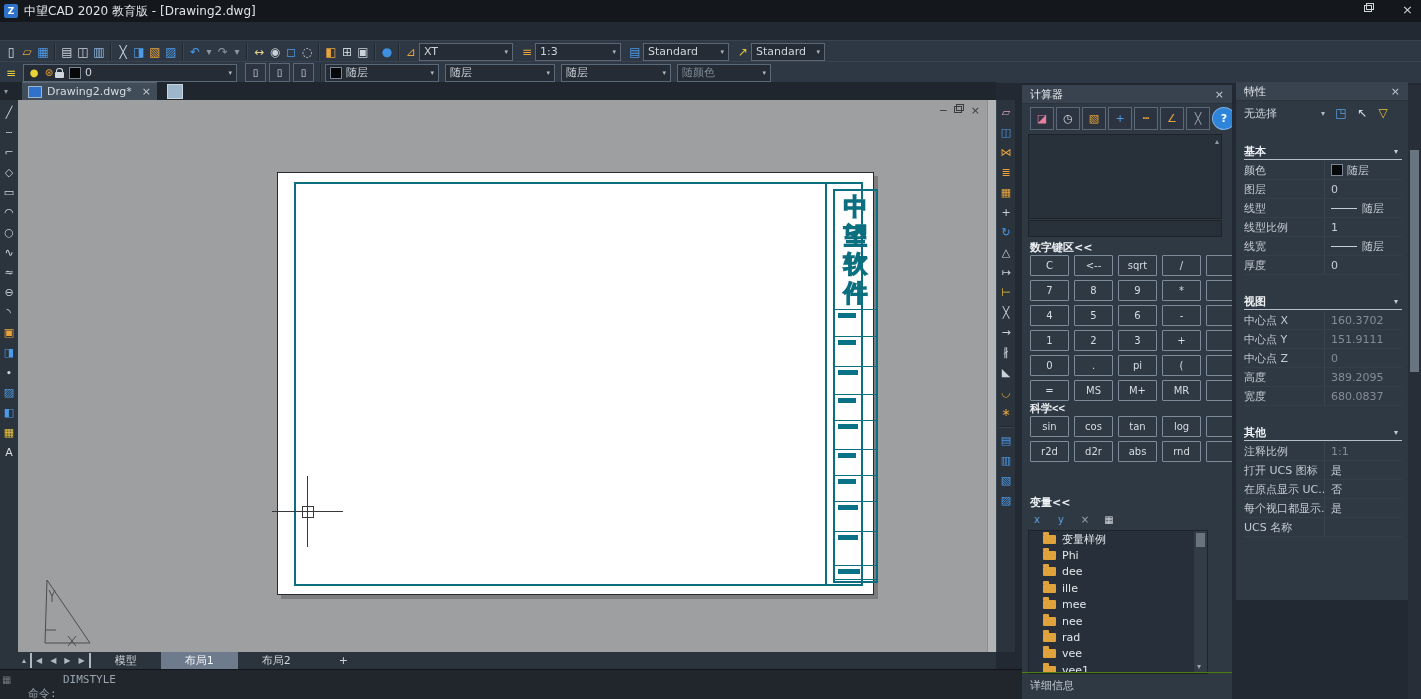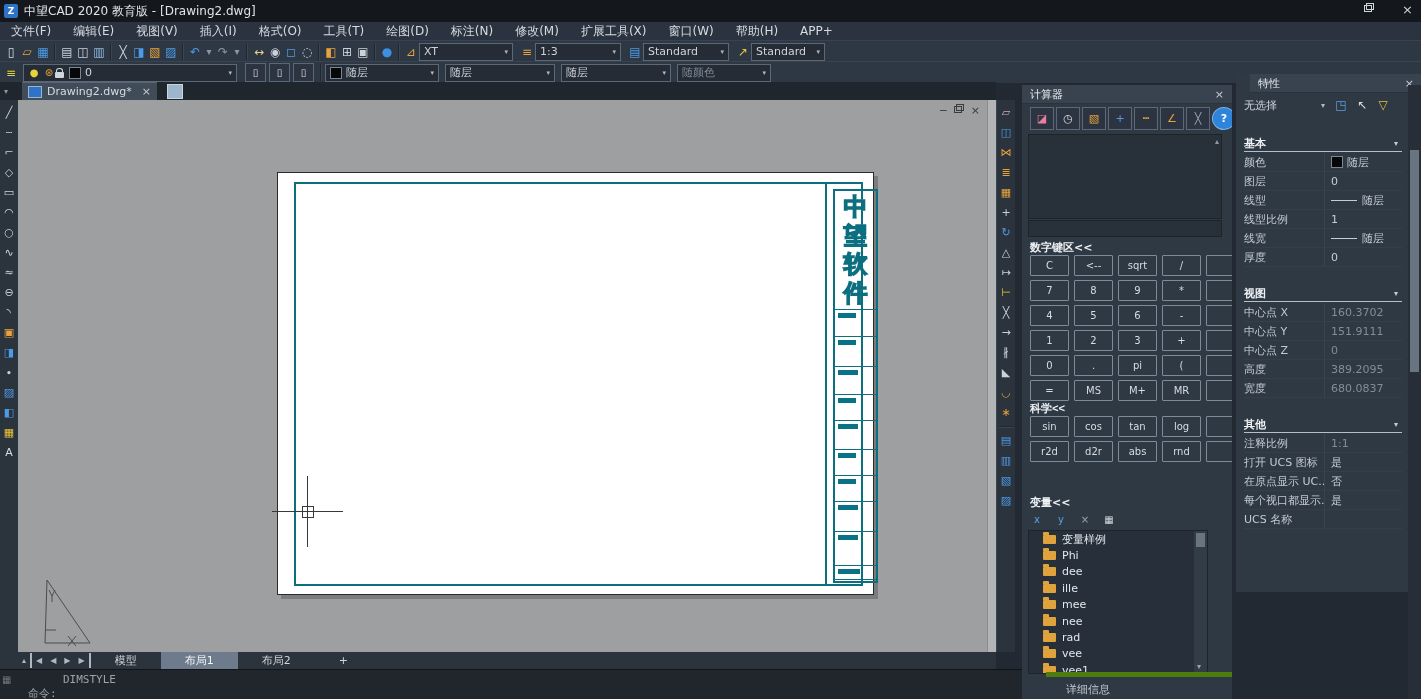--- a/index.html
+++ b/index.html
@@ -80,21 +80,21 @@
   .layout-tab.active{background:#6e7b8d;color:#f4f7fa;}
 
   
   #command{left:0;top:669px;width:1022px;height:30px;background:#21262d;border-top:1px solid #11151a;
            font-family:"DejaVu Sans Mono","Liberation Mono",monospace;font-size:11px;color:#99a3ad;}
   #command .cmd-line{position:absolute;left:28px;}
 
   
   .panel{background:#2f3944;overflow:hidden;}
   #calc-panel{left:1022px;top:85px;width:210px;height:614px;}
-  #props-panel{left:1236px;top:74px;width:172px;height:518px;padding-left:14px;}
+  #props-panel{left:1236px;top:82px;width:172px;height:518px;}
   .panel-title{height:18px;background:#39434f;border-bottom:1px solid #2a323c;display:flex;align-items:center;
                padding:0 8px;color:#e6ebef;font-size:11px;}
   .panel-close{margin-left:auto;color:#c3cad2;font-size:11px;}
   .calc-tool-btn{width:22px;height:21px;border:1px solid #5b6877;background:#2b3440;display:flex;
                  align-items:center;justify-content:center;font-size:11px;margin-right:2px;flex:0 0 auto;}
   .calc-tool-btn.round{background:#2e84d8;border-radius:50%;border-color:#7fb3e8;color:#fff;font-weight:bold;}
   #calc-history{left:6px;top:49px;width:192px;height:83px;background:#28303a;border:1px solid #1d2329;}
   #calc-history .sb-up{position:absolute;right:2px;top:2px;color:#8d99a5;font-size:8px;}
   #calc-input{left:6px;top:135px;width:192px;height:15px;background:#28303a;border:1px solid #1d2329;}
   .calc-section-label{position:absolute;left:8px;font-size:11px;font-weight:bold;color:#eef2f5;}
@@ -104,21 +104,21 @@
             font-size:10px;display:flex;align-items:center;justify-content:center;background:transparent;}
   #vars-toolbar{left:8px;top:427px;display:flex;gap:10px;}
   #vars-toolbar .gi{width:14px;height:14px;font-size:10px;}
   #vars-list{left:6px;top:445px;width:178px;height:142px;background:#27303a;border:1px solid #1d242b;overflow:hidden;}
   .var-item{display:flex;align-items:center;height:16.4px;padding-left:14px;color:#e2e7ec;font-size:11px;}
   .folder{width:13px;height:9px;background:#e0a33c;border-radius:1px;position:relative;margin-right:6px;flex:0 0 auto;}
   .folder::before{content:"";position:absolute;top:-3px;left:0;width:6px;height:3px;background:#e0a33c;border-radius:1px 1px 0 0;}
   #vars-scroll{position:absolute;right:0;top:0;width:13px;height:100%;background:#323c47;}
   #vars-scroll .thumb{position:absolute;left:2px;top:2px;width:9px;height:14px;background:#68747f;}
   #vars-scroll .down{position:absolute;left:3px;bottom:2px;color:#9aa5af;font-size:8px;}
-  #calc-details{left:0;top:587px;width:210px;border-top:5px solid #4d7c0f;padding:5px 0 0 20px;color:#c3cad2;margin-left:24px;}
+  #calc-details{left:0;top:587px;width:210px;border-top:1px solid #4d7c0f;padding:5px 0 0 8px;color:#c3cad2;}
 
   
   #props-sel-row{left:8px;top:23px;width:156px;display:flex;align-items:center;}
   #props-sel-row .sel-text{font-size:11px;color:#cfd6dd;}
   #props-sel-row .sel-arrow{font-size:8px;color:#aeb8c2;margin-left:44px;}
   #props-sel-icons{display:flex;gap:5px;margin-left:8px;}
   #props-sections{left:8px;top:62px;width:158px;}
   .prop-section-header{height:15px;display:flex;align-items:center;border-bottom:1px solid #b6c0ca;
                        color:#eef2f5;font-weight:bold;font-size:11px;margin-bottom:1px;}
   .prop-section-header .sec-arrow{margin-left:auto;font-size:8px;color:#c3cad2;padding-right:4px;}
@@ -143,35 +143,20 @@
 
   <div id="titlebar" class="abs flex">
     <span class="logo">Z</span>
     <span style="font-size:12px;">中望CAD 2020 教育版 - [Drawing2.dwg]</span>
     <span id="win-controls" class="abs">
       <span class="win-restore"></span>
       <span style="font-size:13px;line-height:13px;">×</span>
     </span>
   </div>
 
-  <div id="menubar" class="abs flex">
-      <div class="menu-item">文件(F)</div>
-      <div class="menu-item">编辑(E)</div>
-      <div class="menu-item">视图(V)</div>
-      <div class="menu-item">插入(I)</div>
-      <div class="menu-item">格式(O)</div>
-      <div class="menu-item">工具(T)</div>
-      <div class="menu-item">绘图(D)</div>
-      <div class="menu-item">标注(N)</div>
-      <div class="menu-item">修改(M)</div>
-      <div class="menu-item">扩展工具(X)</div>
-      <div class="menu-item">窗口(W)</div>
-      <div class="menu-item">帮助(H)</div>
-      <div class="menu-item">APP+</div>
-    </div>
 
   <div id="toolbar1" class="abs toolbar flex">
     <div id="tb1-groups" class="flex" style="padding-left:3px;">
         <div class="gi" style="color: rgb(217, 222, 227);">▯</div>
         <div class="gi" style="color: rgb(232, 163, 60);">▱</div>
         <div class="gi" style="color: rgb(77, 155, 232);">▦</div>
         <div class="vsep"></div>
         <div class="gi" style="color: rgb(201, 209, 217);">▤</div>
         <div class="gi" style="color: rgb(201, 209, 217);">◫</div>
         <div class="gi" style="color: rgb(143, 184, 224);">▥</div>

